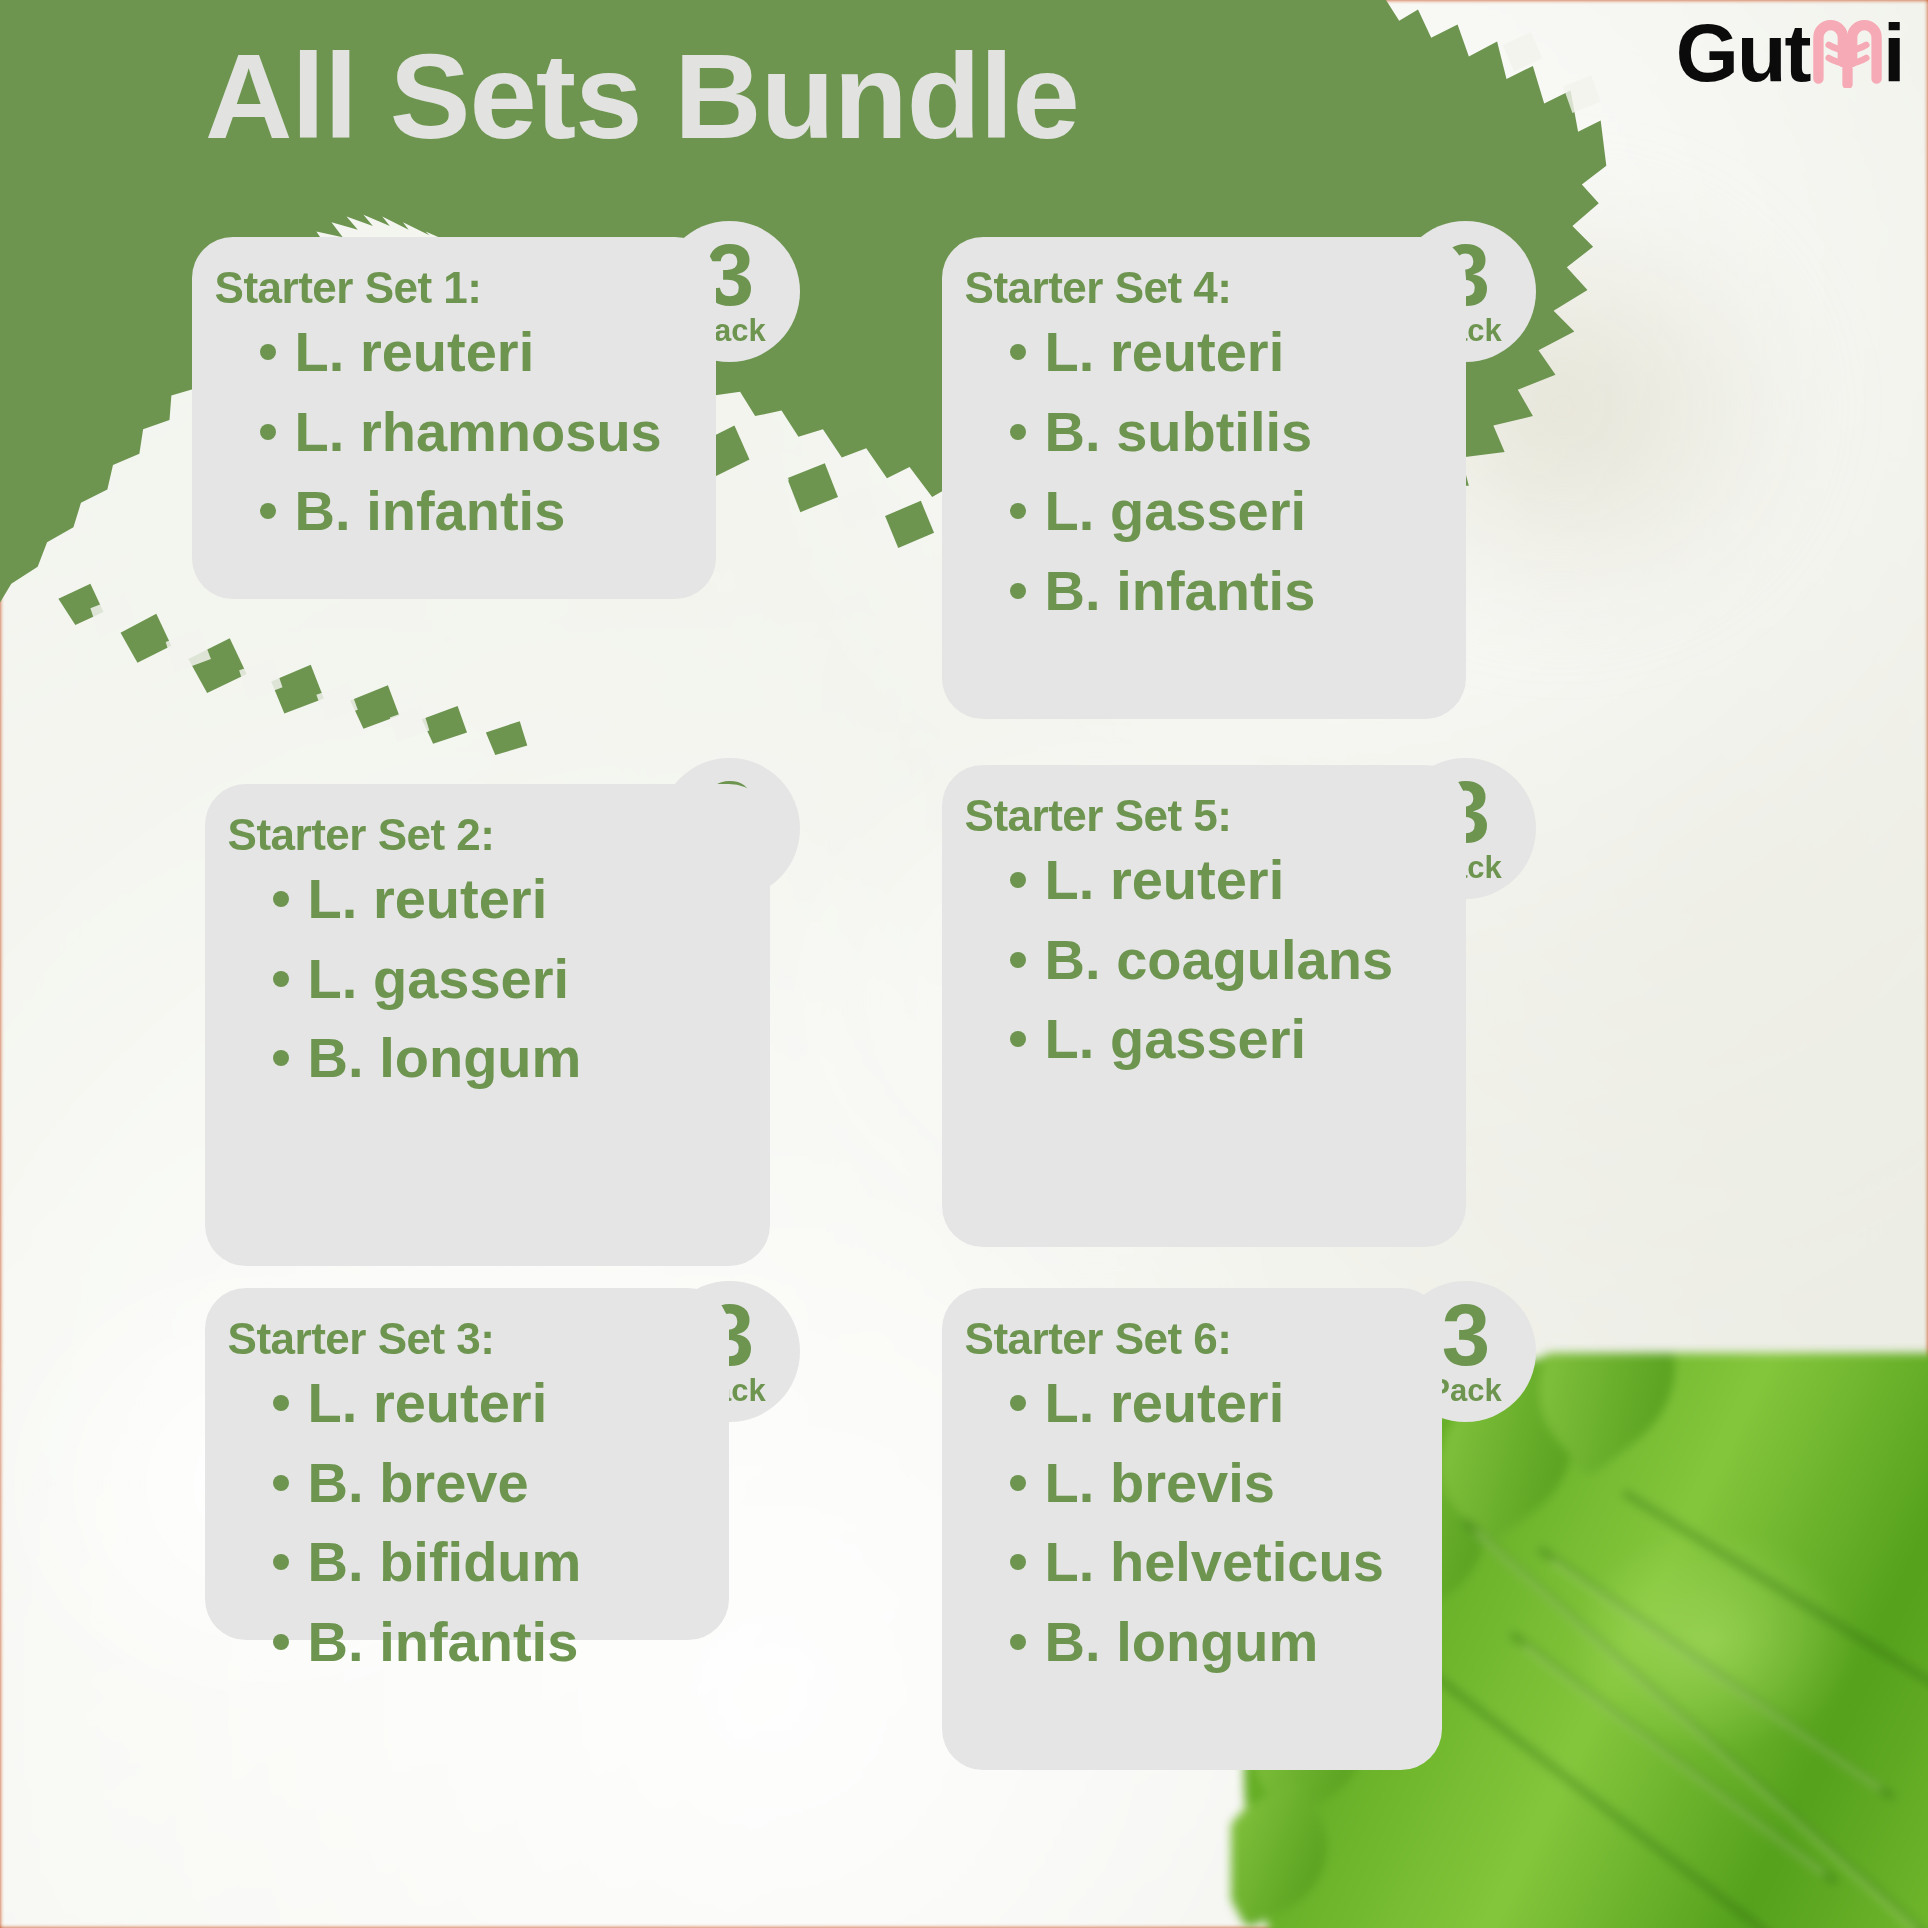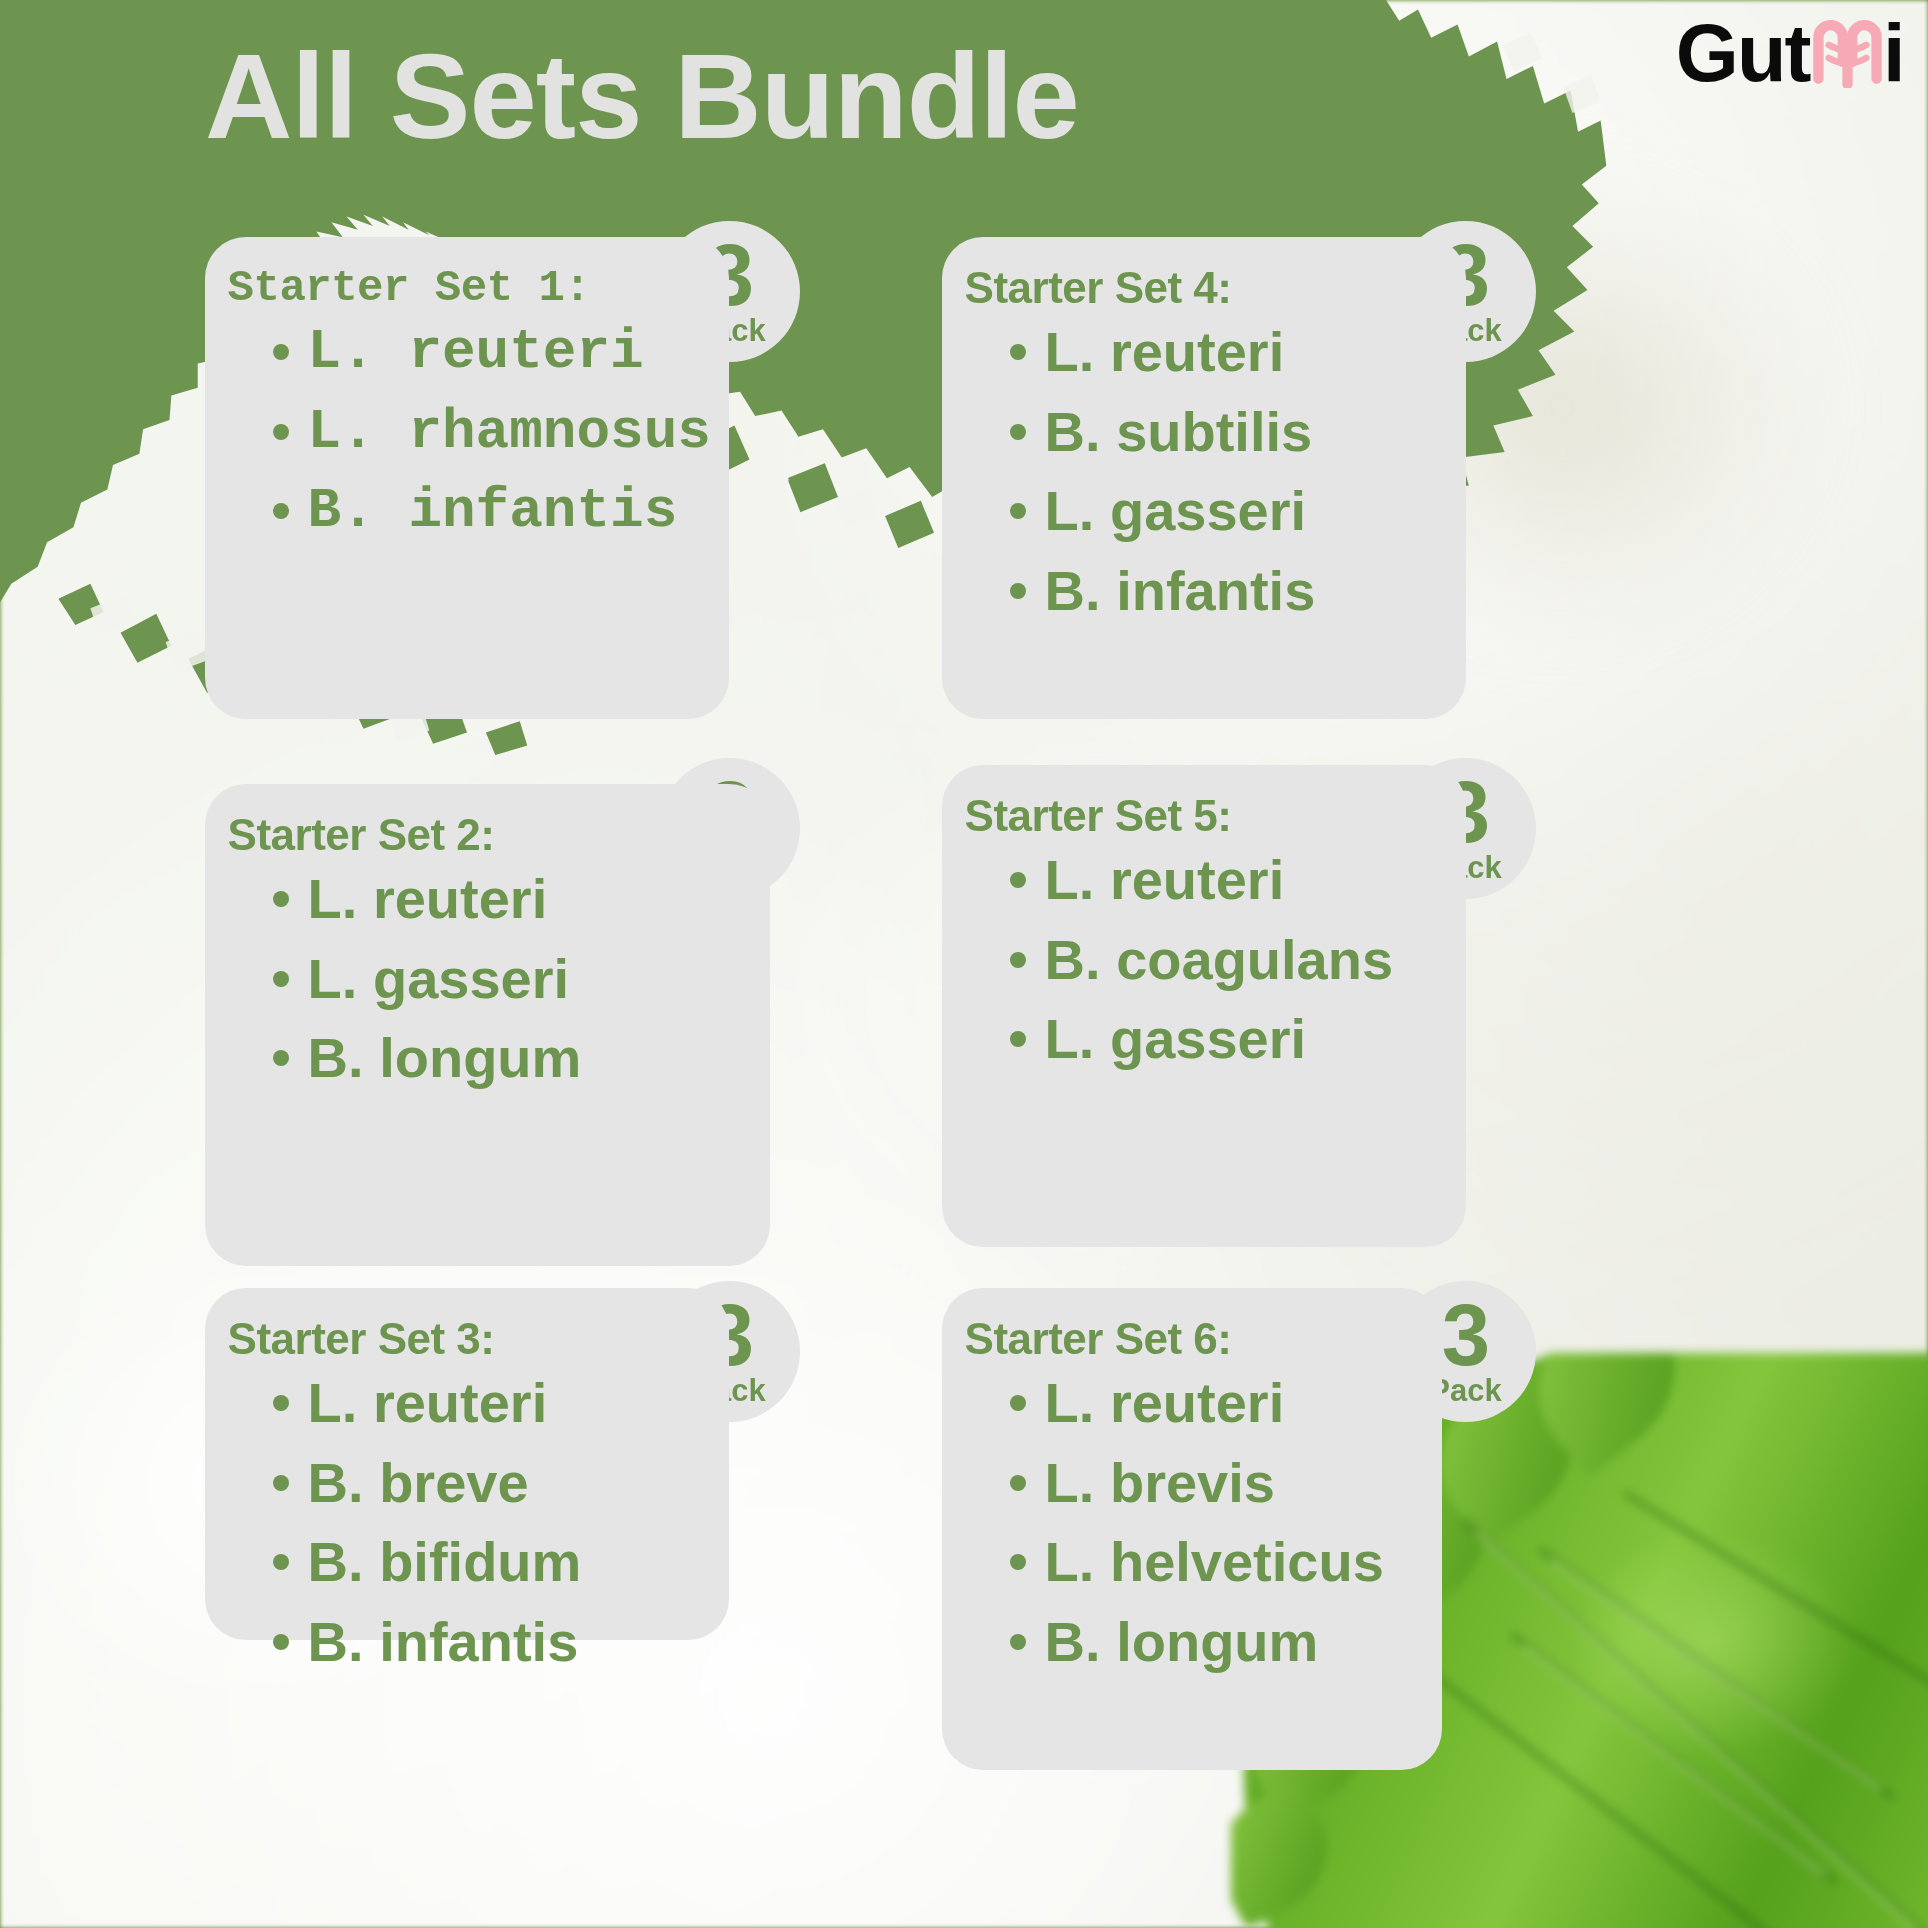--- a/index.html
+++ b/index.html
@@ -6,21 +6,21 @@
 
   html, body {
     width:1928px; height:1928px;
     overflow:hidden;
     font-family:"Liberation Sans", sans-serif;
   }
 
   #stage{
     position:relative;
     width:1928px; height:1928px;
-    background:#4d7c0f;
+    background:#c2410c;
     overflow:hidden;
     padding-left:28px;
   }
 
   
   .bg-photo{
     position:absolute; inset:0;
     background:
       radial-gradient(circle at 72% 18%, rgba(255,255,255,0.95) 0%, rgba(245,246,240,0.6) 30%, rgba(238,240,232,0) 60%),
       radial-gradient(circle at 88% 42%, rgba(226,226,214,0.85) 0%, rgba(240,241,233,0) 45%),
@@ -307,21 +307,21 @@
         </g>
       </svg>
     </span>
     <span class="logo-word">i</span>
   </div>
 
   <div class="badge" style="left:659px; top:221px;">
     <span class="num">3</span>
     <span class="pack">Pack</span>
   </div>
-  <div class="card" style="left:205px; top:237px; width:524px; height:482px;font-family:Liberation Mono, monospace;">
+  <div class="card" style="left:192px; top:237px; width:524px; height:362px;">
     <div class="card-inner">
       <div class="set-title">Starter Set 1:</div>
       <ul class="strain-list">
         <li>L. reuteri</li>
         <li>L. rhamnosus</li>
         <li>B. infantis</li>
       </ul>
     </div>
   </div>
 

